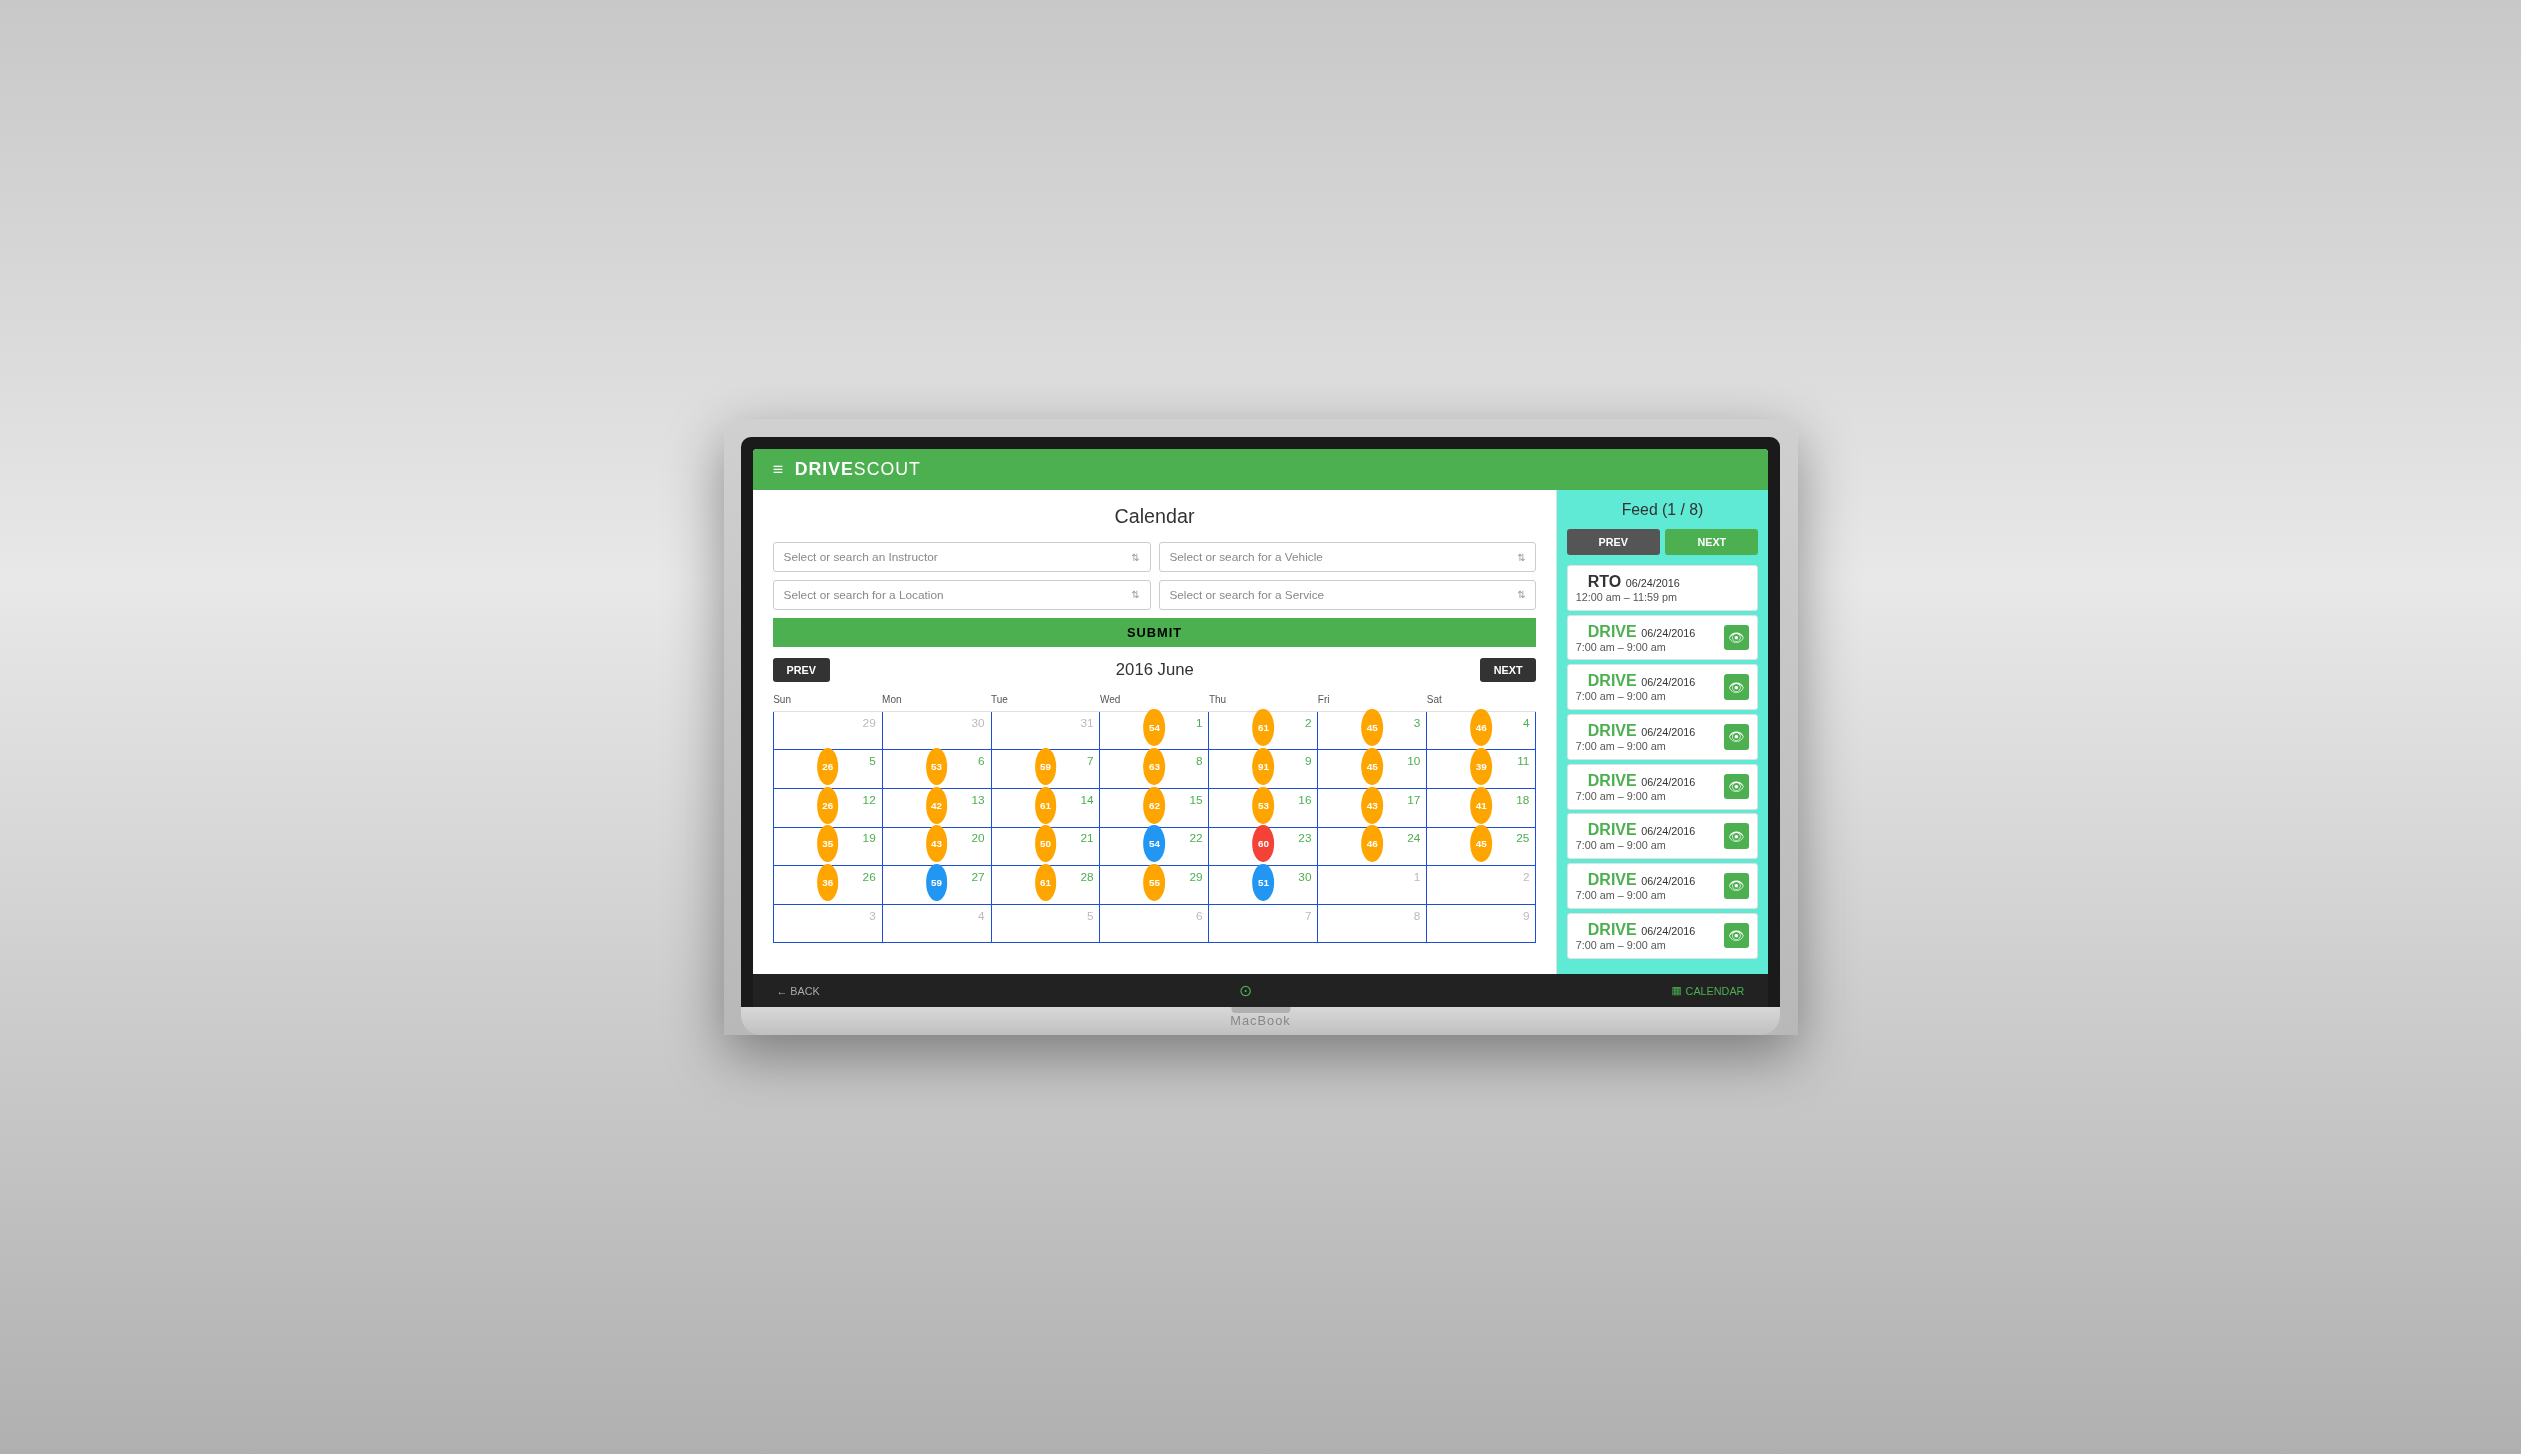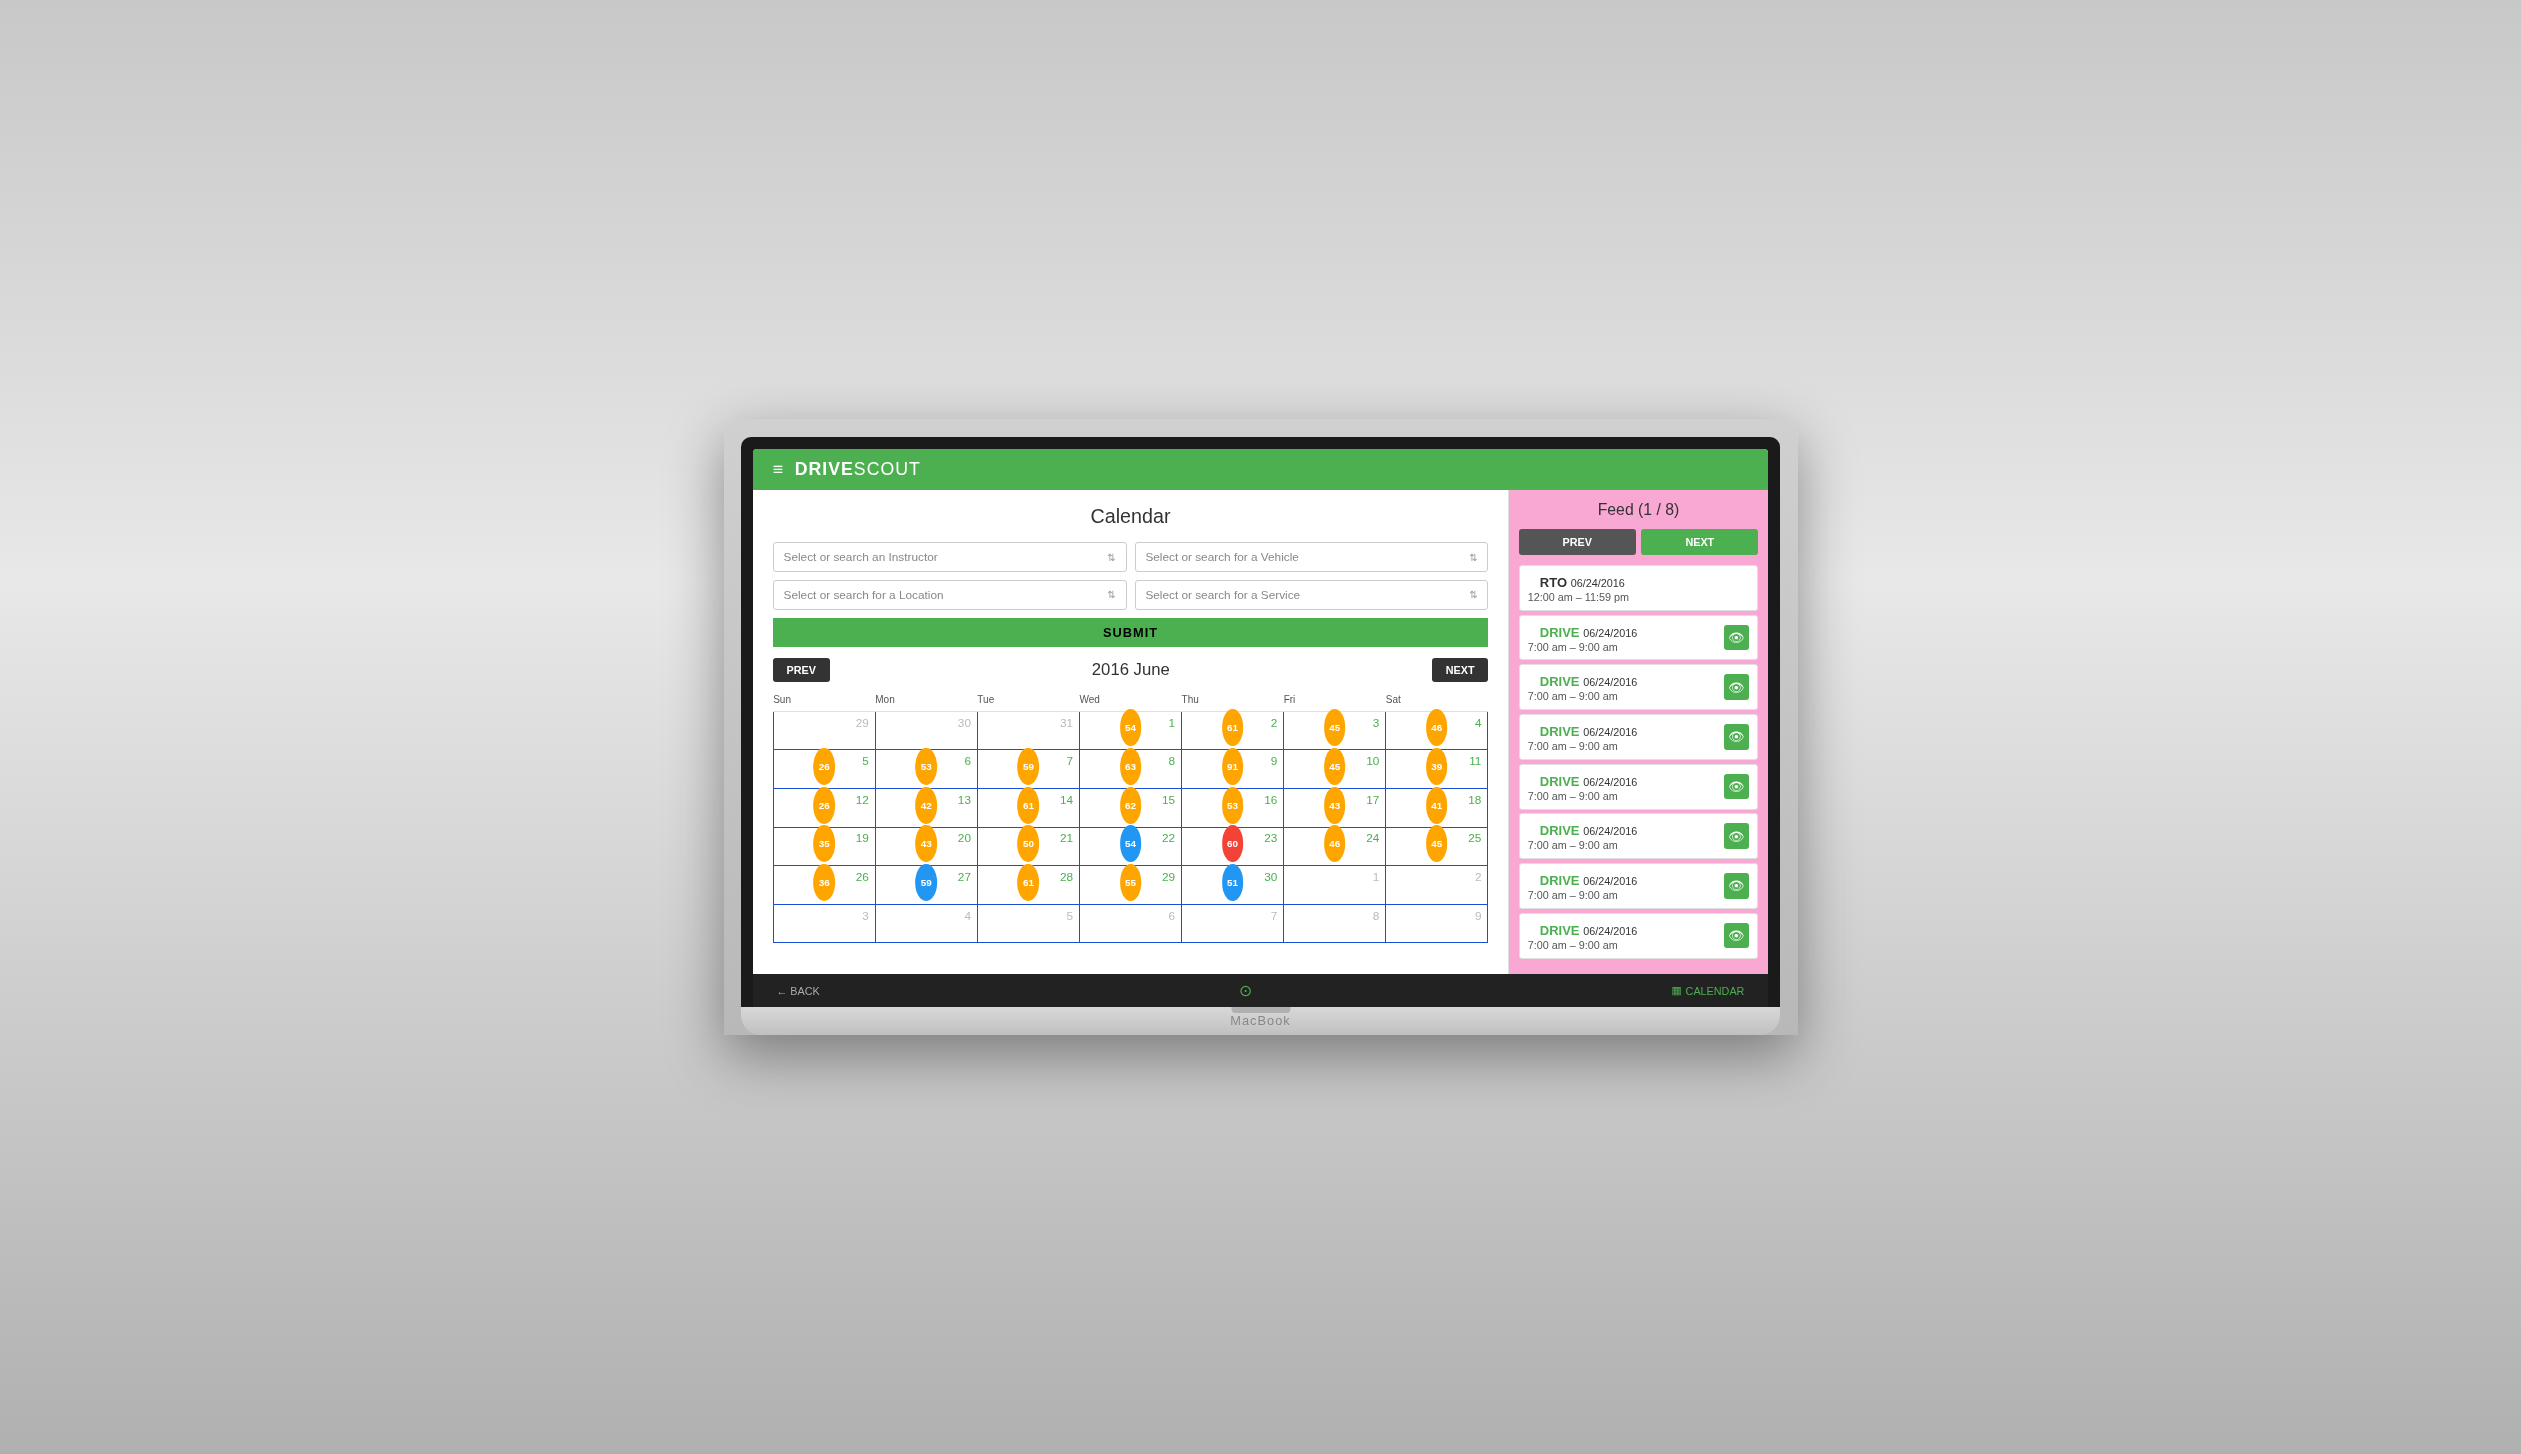--- a/index.html
+++ b/index.html
@@ -202,22 +202,22 @@
       bottom: 3px;
       left: 50%;
       transform: translateX(-50%);
     }
     .badge-yellow { background: #FFA500; }
     .badge-blue { background: #2196F3; }
     .badge-red { background: #f44336; }
 
     
     .feed-section {
-      width: 260px;
-      background: #f9a8d4;
+      width: 212px;
+      background: #5eead4;
       padding: 11.8px 9.9px;
       border-left: 1px solid #e0e0e0;
     }
     .feed-title {
       text-align: center;
       font-size: 15.8px;
       color: #333;
       margin-bottom: 9.9px;
       font-weight: 400;
     }
@@ -253,21 +253,21 @@
       border: 1px solid #e0e0e0;
       border-radius: 3px;
       padding: 6.9px 7.9px;
       margin-bottom: 3.9px;
       display: flex;
       align-items: center;
       justify-content: space-between;
     }
     .feed-item-info {}
     .feed-item-type {
-      font-size: 13px;
+      font-size: 16px;
       font-weight: 700;
       color: #4CAF50;
       padding-left: 12px;
     }
     .feed-item-type.rto { color: #333; }
     .feed-item-date {
       font-size: 10.8px;
       color: #333;
       display: inline;
     }

